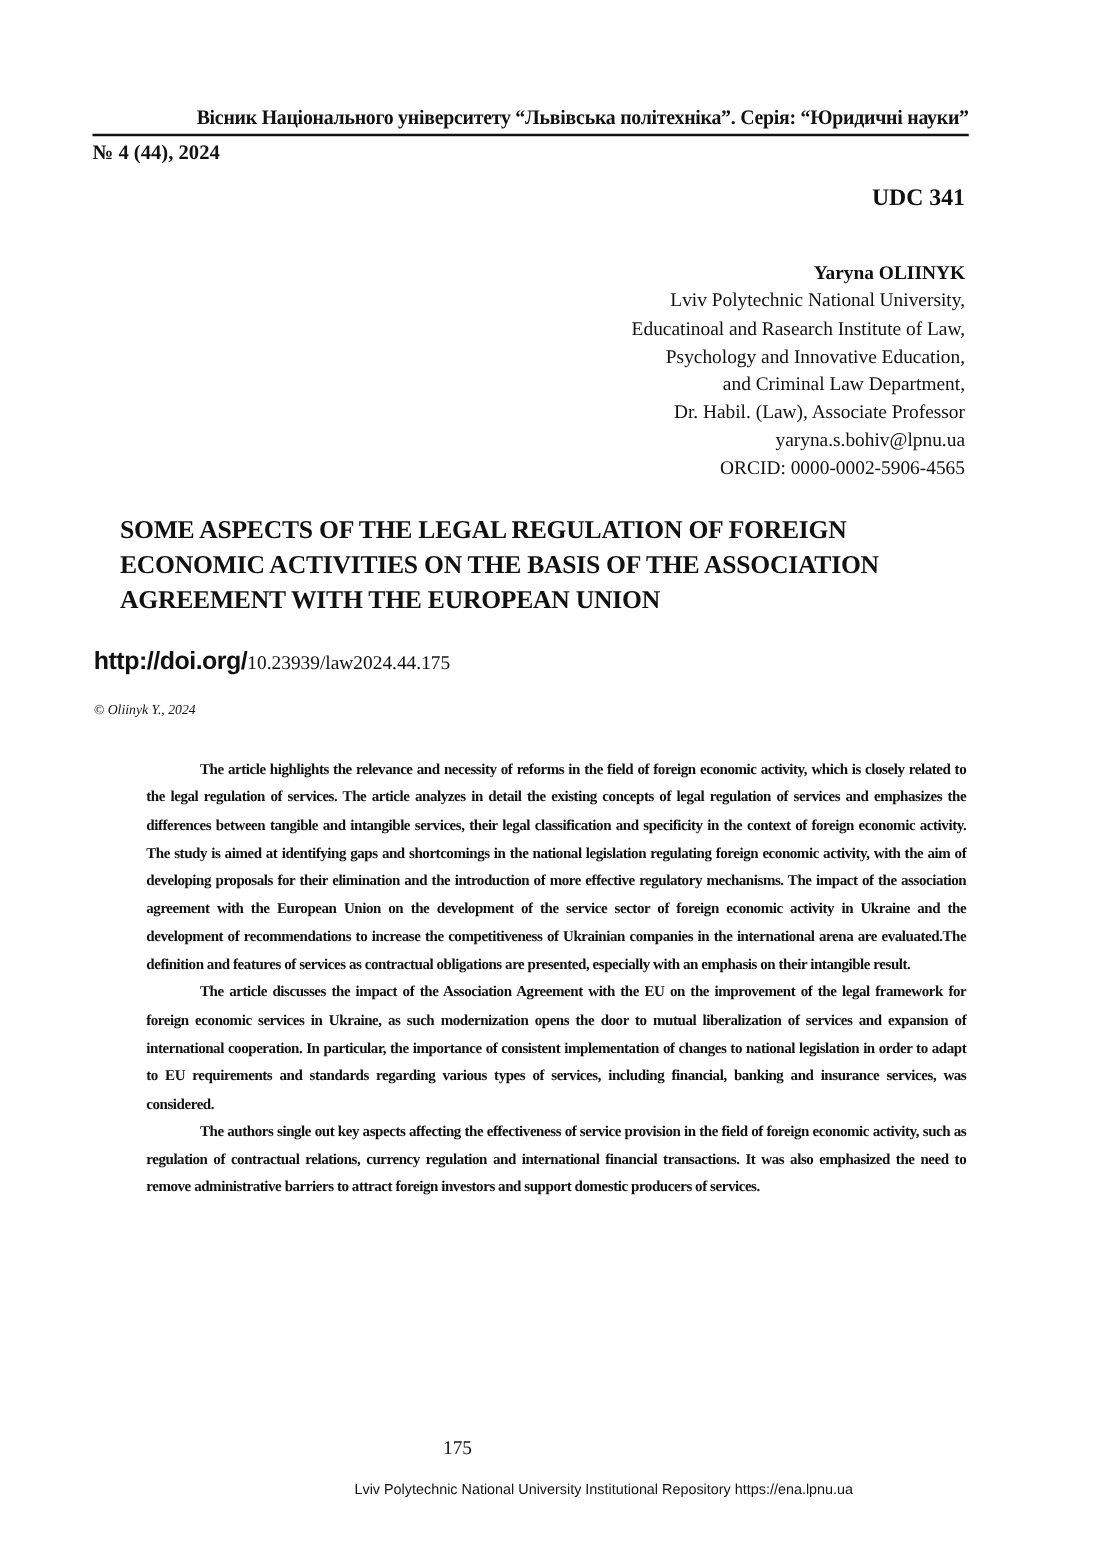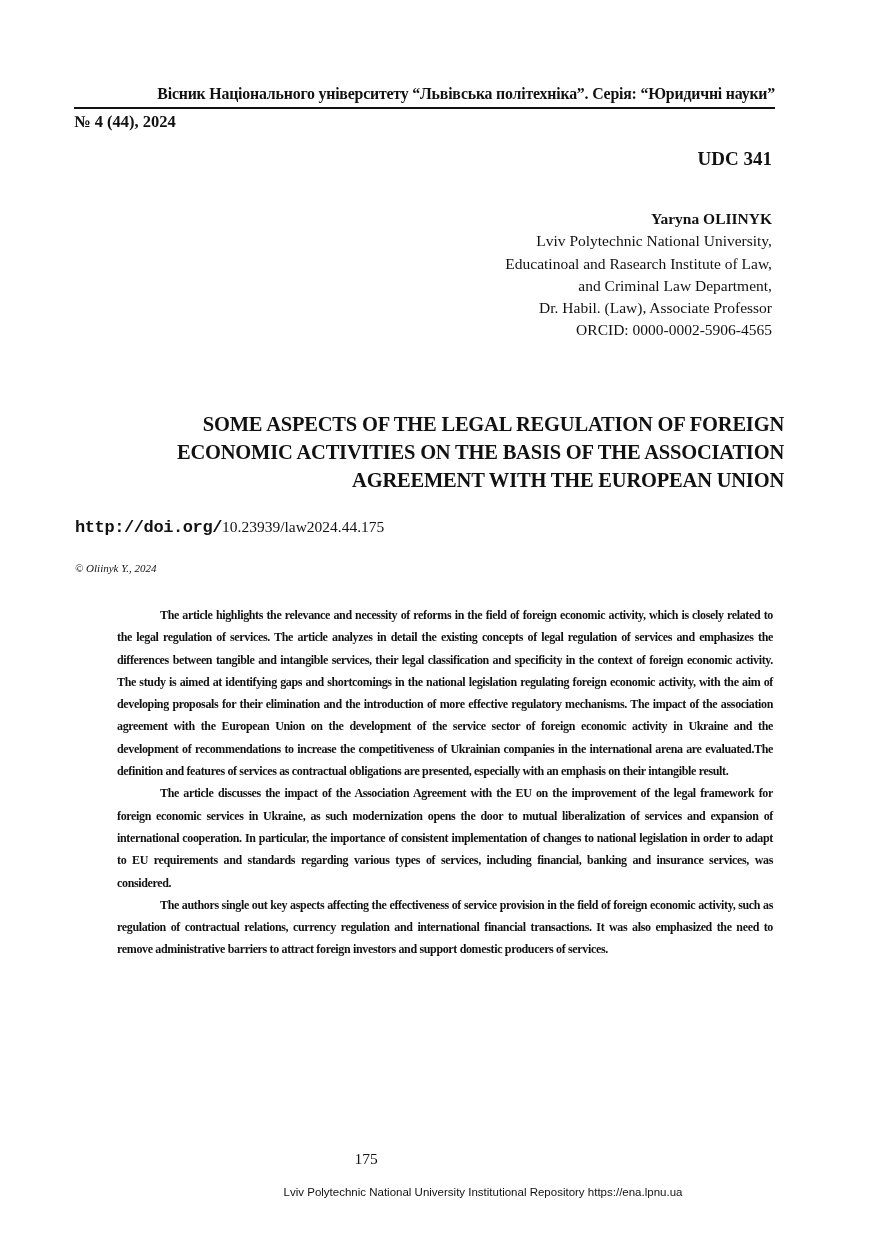--- a/index.html
+++ b/index.html
@@ -4,24 +4,24 @@
 <style>
   html, body { margin: 0; padding: 0; background: #ffffff; }
   body { width: 876px; height: 1240px; position: relative; overflow: hidden; color: #111; font-family: "Liberation Serif", serif; }
   .header { position: absolute; left: 74px; top: 84px; width: 701px; }
   .header-journal { font-family: "Liberation Serif", serif; font-weight: bold; font-size: 16.5px; letter-spacing: -0.2px; text-align: right; line-height: 20px; white-space: nowrap; transform: scaleX(0.96); transform-origin: right center; }
   .header-rule { height: 0; border-top: 2px solid #111; margin-top: 3px; }
   .header-issue { font-weight: bold; font-size: 16.5px; line-height: 20px; margin-top: 3px; }
   .udc { position: absolute; right: 104px; top: 148px; font-weight: bold; font-size: 19px; }
   .author { position: absolute; right: 104px; top: 192px; text-align: right; font-size: 15.5px; line-height: 22.3px; margin-top: 16px; }
   .author .name { font-weight: bold; }
-  .title { position: absolute; left: 96px; width: 688px; top: 410px; text-align: right; font-weight: bold; font-size: 20.5px; line-height: 28px; letter-spacing: -0.2px; }
+  .title { position: absolute; left: 96px; width: 688px; top: 410px; text-align: left; font-weight: bold; font-size: 20.5px; line-height: 28px; letter-spacing: -0.2px; }
   .title div { white-space: nowrap; }
   .doi { position: absolute; left: 75px; top: 518px; font-size: 15.5px; }
-  .doi .prefix { font-family: Liberation Mono, monospace; font-weight: bold; font-size: 17px; letter-spacing: -0.4px; }
+  .doi .prefix { font-family: Liberation Sans, sans-serif; font-weight: bold; font-size: 20px; letter-spacing: -0.4px; }
   .copyright { position: absolute; left: 75px; top: 562px; font-size: 11px; font-style: italic; }
   .abstract { position: absolute; left: 117px; width: 656px; top: 604px; font-weight: bold; font-size: 12px; line-height: 22.3px; text-align: justify; letter-spacing: -0.35px; }
   .abstract p { margin: 0; text-indent: 43px; }
   .page-num { position: absolute; left: 0; width: 732px; top: 1150px; text-align: center; font-size: 15.5px; }
   .repo { position: absolute; left: 0; width: 876px; top: 1186px; text-align: center; font-family: "Liberation Sans", sans-serif; font-size: 11.5px; padding-left: 45px; }
 </style>
 </head>
 <body>
 
 <div class="header">
@@ -29,22 +29,24 @@
   <div class="header-rule"></div>
   <div class="header-issue">№ 4 (44), 2024</div>
 </div>
 
 <div class="udc">UDC 341</div>
 
 <div class="author">
   <div class="name">Yaryna OLIINYK</div>
   <div>Lviv Polytechnic National University,</div>
   <div>Educatinoal and Rasearch Institute of Law,</div>
+  <div>Psychology and Innovative Education,</div>
   <div>and Criminal Law Department,</div>
   <div>Dr. Habil. (Law), Associate Professor</div>
+  <div>yaryna.s.bohiv@lpnu.ua</div>
   <div>ORCID: 0000-0002-5906-4565</div>
 </div>
 
 <div class="title">
   <div>SOME ASPECTS OF THE LEGAL REGULATION OF FOREIGN</div>
   <div>ECONOMIC ACTIVITIES ON THE BASIS OF THE ASSOCIATION</div>
   <div>AGREEMENT WITH THE EUROPEAN UNION</div>
 </div>
 
 <div class="doi"><span class="prefix">http://doi.org/</span><span>10.23939/law2024.44.175</span></div>

